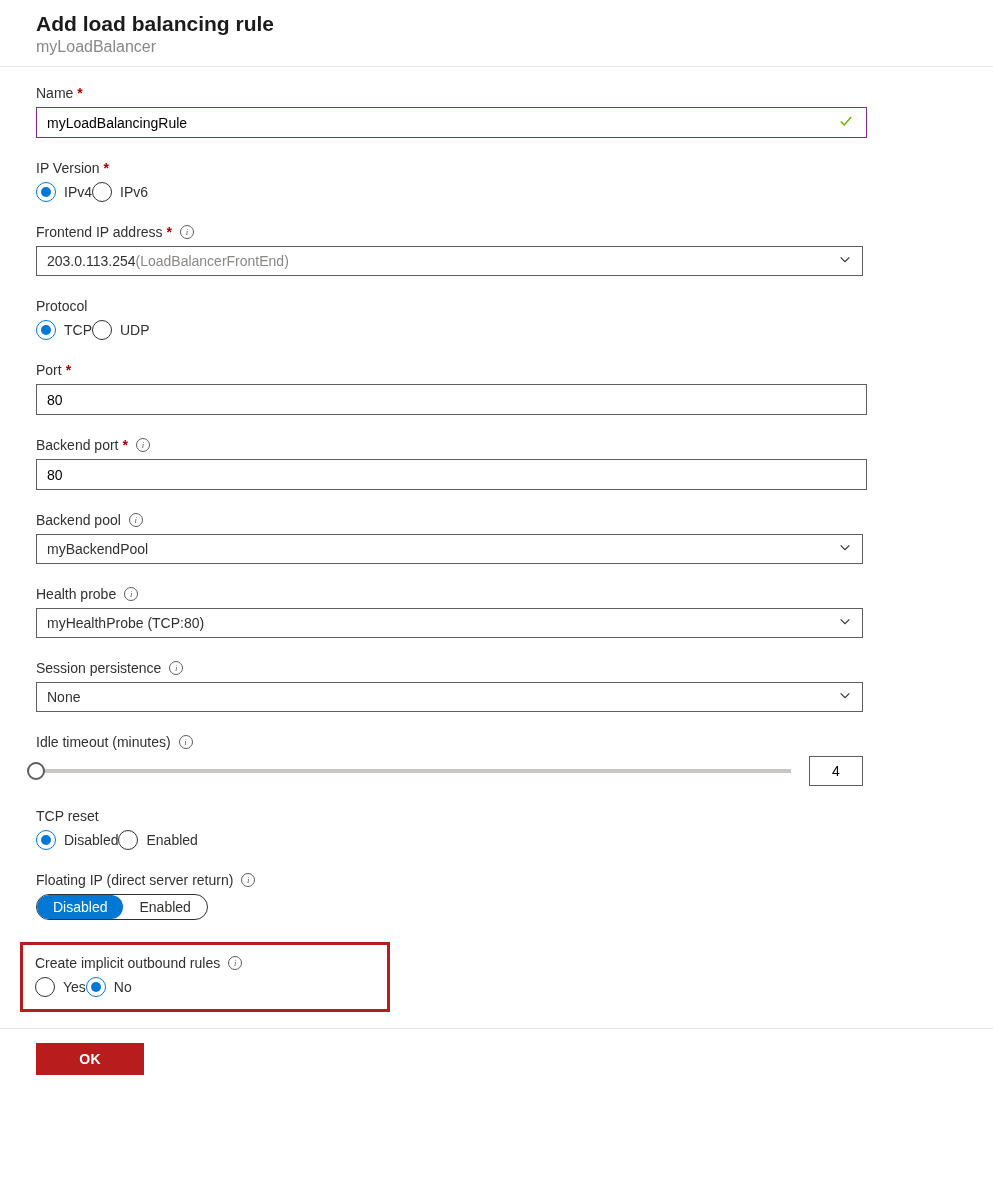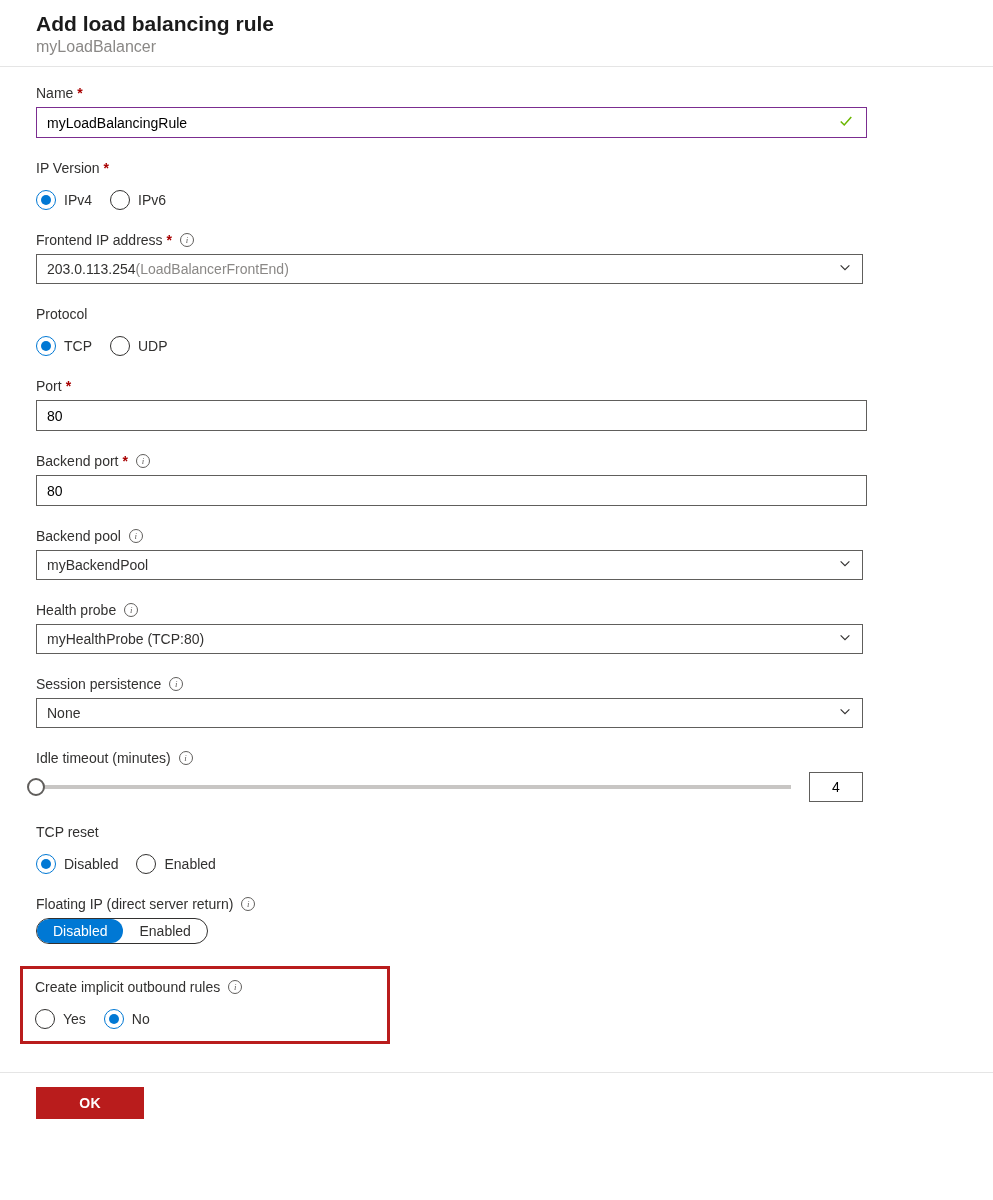--- a/index.html
+++ b/index.html
@@ -17,21 +17,21 @@
       font-size: 21px;
       font-weight: 600;
       color: #1b1b1b;
     }
     .header .subtitle {
       font-size: 16px;
       color: #8a8886;
       margin-top: 2px;
     }
     .form {
-      padding: 18px 36px 12px;
+      padding: 18px 36px 0;
       border-bottom: 1px solid #e5e5e5;
     }
     .field {
       margin-bottom: 22px;
     }
     .label {
       font-size: 14px;
       color: #323130;
       display: flex;
       align-items: center;
@@ -91,23 +91,22 @@
     .dropdown .chevron {
       position: absolute;
       right: 10px;
       top: 50%;
       transform: translateY(-50%);
     }
     .dropdown .muted { color: #8a8886; }
     .chevron svg { width: 14px; height: 14px; }
     .radios {
       display: flex;
-      gap: 18px;
-      align-items: center;
-      margin-top: 14px;
+      align-items: center;
+      margin-top: 6px;
     }
     .radio {
       display: flex;
       align-items: center;
       gap: 8px;
       cursor: pointer;
     }
     .radio .outer {
       width: 20px;
       height: 20px;

